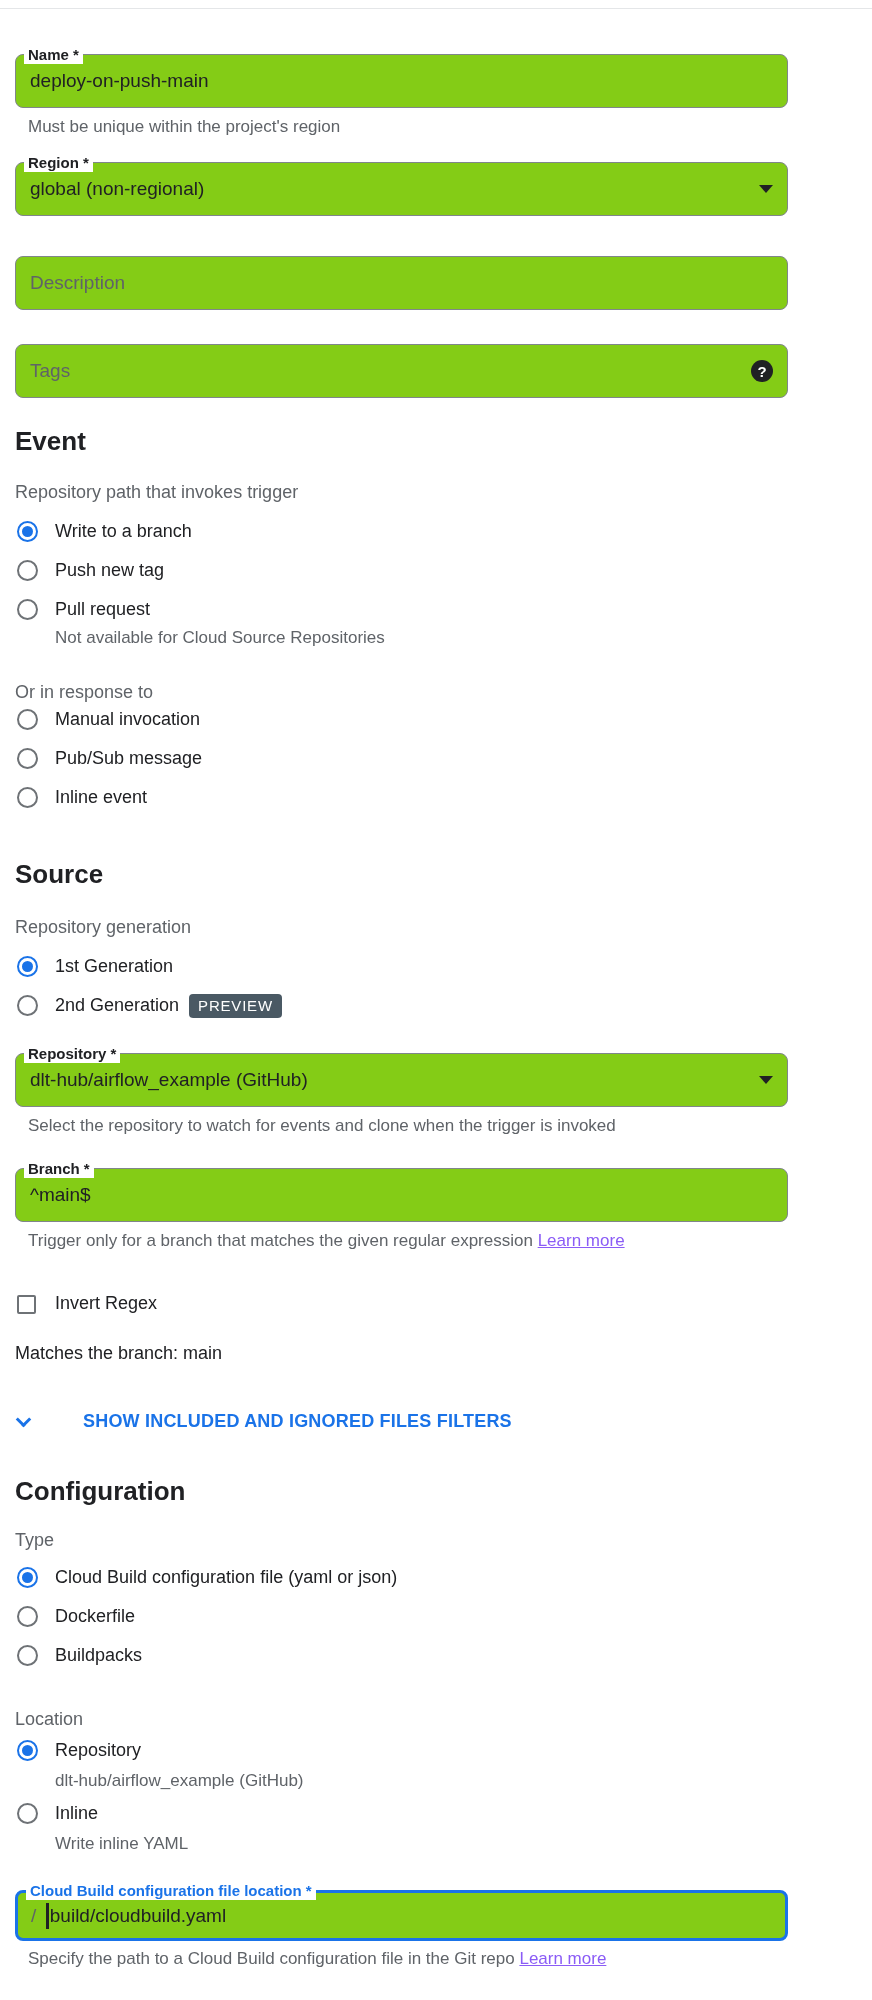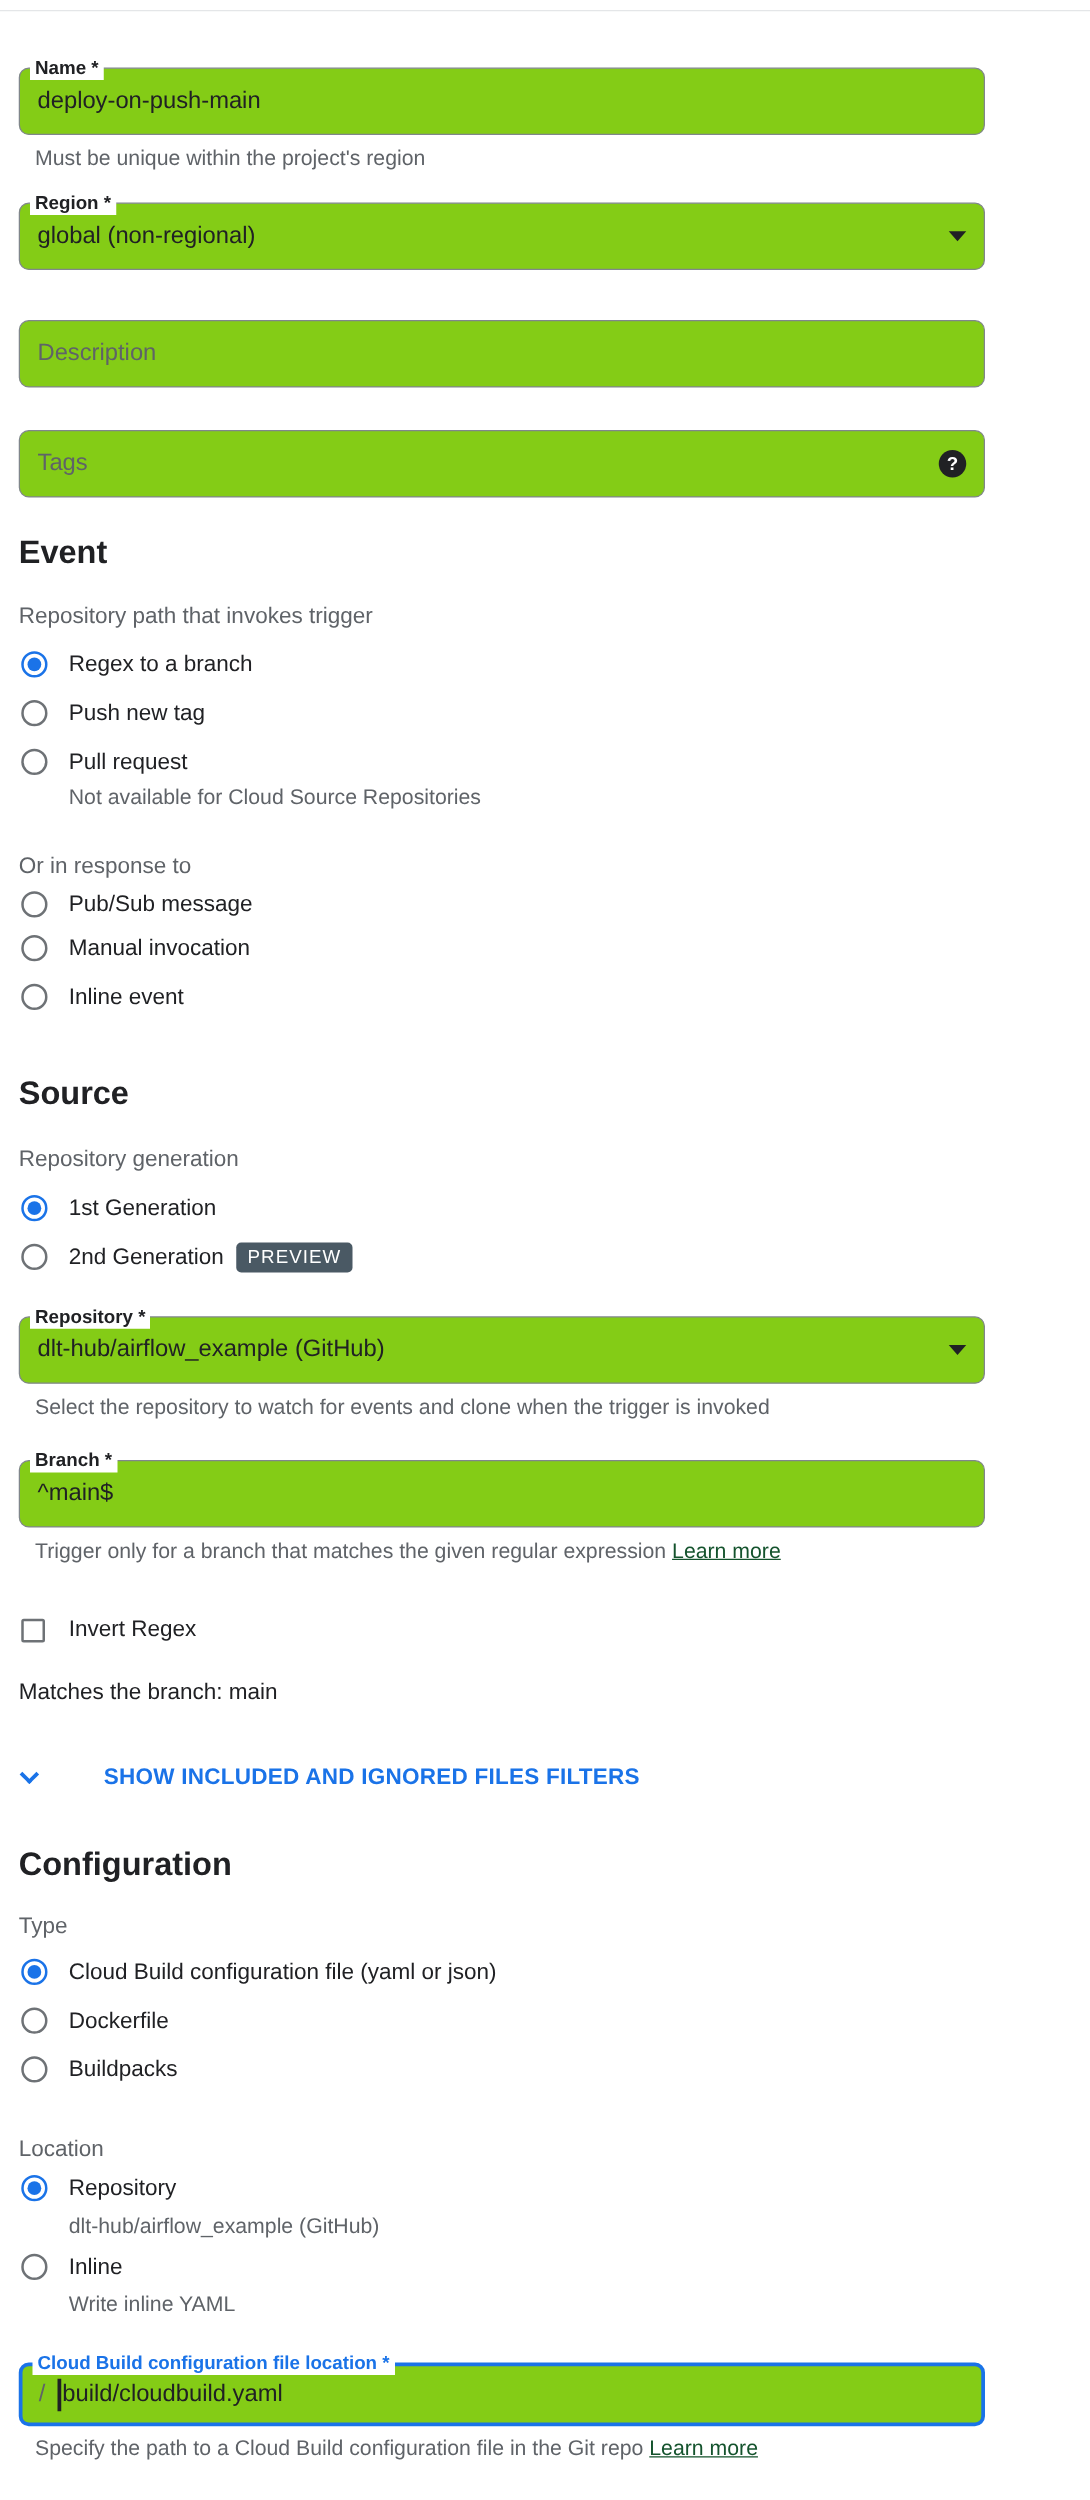--- a/index.html
+++ b/index.html
@@ -39,21 +39,21 @@
     width:22px; height:22px; border-radius:50%;
     background:#202124; color:#fff;
     font-size:15px; font-weight:bold;
     display:flex; align-items:center; justify-content:center;
     cursor:pointer;
   }
   .helper {
     margin:9px 0 0 13px;
     font-size:17px; line-height:20px; color:#5f6368;
   }
-  .link { color:#14532d; text-decoration:underline; cursor:pointer; }
+  .link { color:#8b5cf6; text-decoration:underline; cursor:pointer; }
 
   
   .field.focused { border:3px solid #1a73e8; height:51px; padding:0 13px; }
   .field.focused .notch-label { color:#1a73e8; top:-11px; }
   .prefix { font-size:19px; color:#5f6368; }
   .text-cursor { width:2.5px; height:26px; background:#202124; margin:0 1px 0 10px; }
 
   
   h2 { font-size:26px; font-weight:bold; line-height:34px; color:#202124; }
   .intro { font-size:18px; line-height:24px; color:#5f6368; }
@@ -130,40 +130,40 @@
     <div class="field mt34">
       <span class="field-value ph">Tags</span>
       <span class="help-icon">?</span>
     </div>
 
     <h2 class="mt26">Event</h2>
     <div class="intro mt22">Repository path that invokes trigger</div>
 
     <div class="radio-row mt8">
       <span class="radio sel"></span>
-      <span class="radio-label">Regex to a branch</span>
+      <span class="radio-label">Write to a branch</span>
     </div>
     <div class="radio-row">
       <span class="radio"></span>
       <span class="radio-label">Push new tag</span>
     </div>
     <div class="radio-row">
       <span class="radio"></span>
       <span class="radio-label">Pull request</span>
     </div>
     <div class="sub mtm2">Not available for Cloud Source Repositories</div>
 
     <div class="intro mt32">Or in response to</div>
+    <div class="radio-row mtm4">
+      <span class="radio"></span>
+      <span class="radio-label">Manual invocation</span>
+    </div>
     <div class="radio-row">
       <span class="radio"></span>
       <span class="radio-label">Pub/Sub message</span>
-    </div>
-    <div class="radio-row mtm4">
-      <span class="radio"></span>
-      <span class="radio-label">Manual invocation</span>
     </div>
     <div class="radio-row">
       <span class="radio"></span>
       <span class="radio-label">Inline event</span>
     </div>
 
     <h2 class="mt40">Source</h2>
     <div class="intro mt24">Repository generation</div>
 
     <div class="radio-row mt8">

